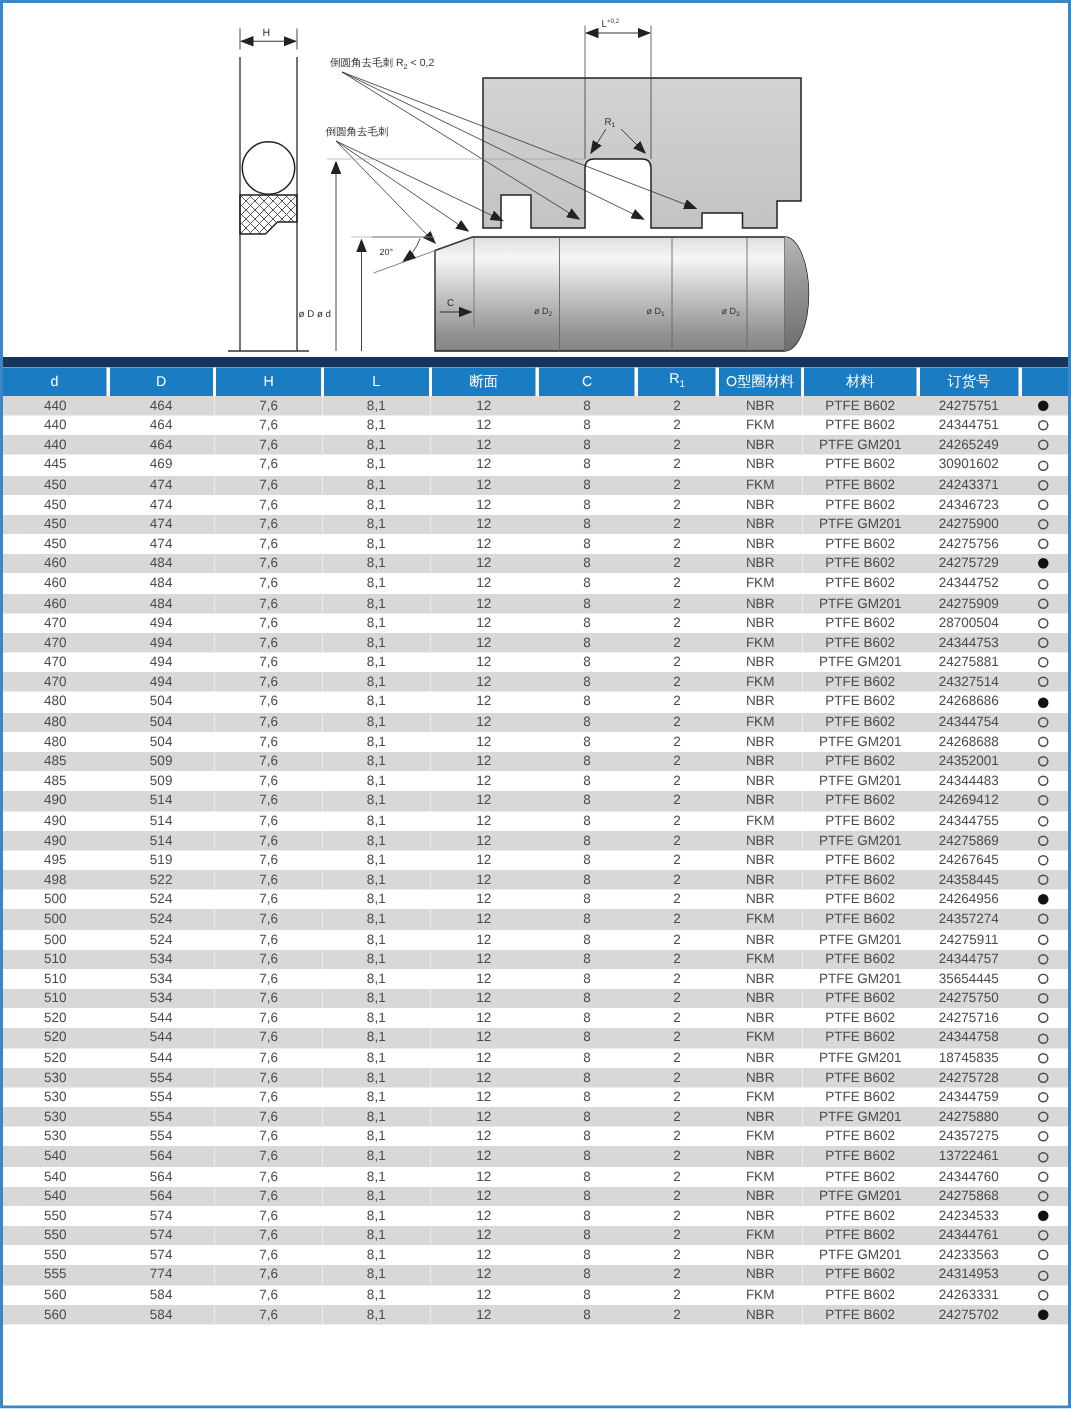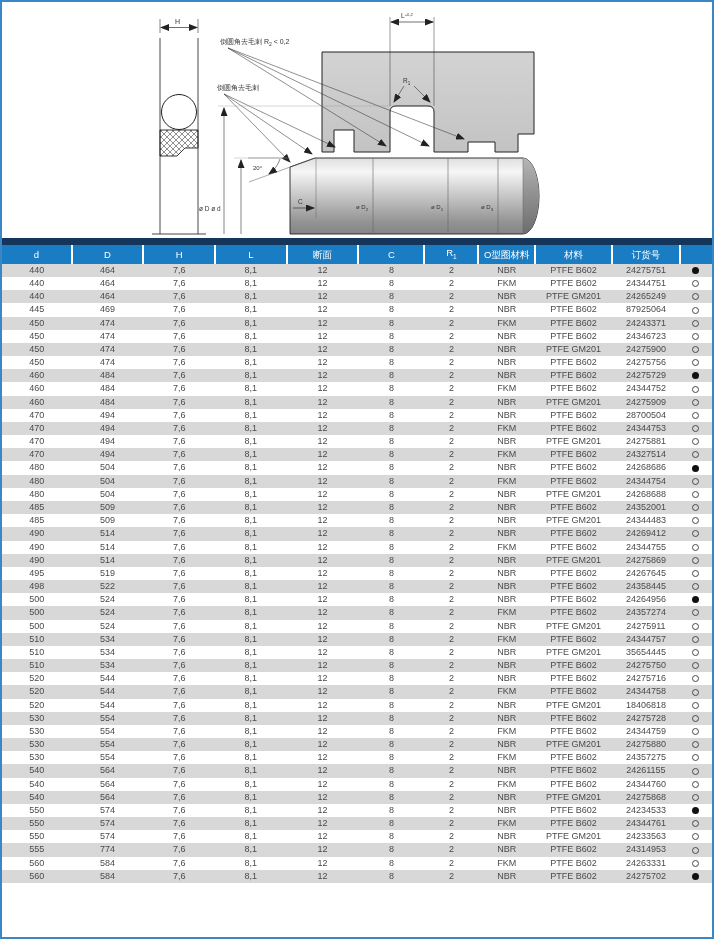--- a/index.html
+++ b/index.html
@@ -234,21 +234,21 @@
         <tr>
           <td>445</td>
           <td>469</td>
           <td>7,6</td>
           <td>8,1</td>
           <td>12</td>
           <td>8</td>
           <td>2</td>
           <td>NBR</td>
           <td>PTFE B602</td>
-          <td>87925064</td>
+          <td>30901602</td>
           <td><span class="dot empty"></span></td>
         </tr>
         <tr>
           <td>450</td>
           <td>474</td>
           <td>7,6</td>
           <td>8,1</td>
           <td>12</td>
           <td>8</td>
           <td>2</td>
@@ -624,21 +624,21 @@
         <tr>
           <td>520</td>
           <td>544</td>
           <td>7,6</td>
           <td>8,1</td>
           <td>12</td>
           <td>8</td>
           <td>2</td>
           <td>NBR</td>
           <td>PTFE GM201</td>
-          <td>18406818</td>
+          <td>18745835</td>
           <td><span class="dot empty"></span></td>
         </tr>
         <tr>
           <td>530</td>
           <td>554</td>
           <td>7,6</td>
           <td>8,1</td>
           <td>12</td>
           <td>8</td>
           <td>2</td>
@@ -689,21 +689,21 @@
         <tr>
           <td>540</td>
           <td>564</td>
           <td>7,6</td>
           <td>8,1</td>
           <td>12</td>
           <td>8</td>
           <td>2</td>
           <td>NBR</td>
           <td>PTFE B602</td>
-          <td>24261155</td>
+          <td>13722461</td>
           <td><span class="dot empty"></span></td>
         </tr>
         <tr>
           <td>540</td>
           <td>564</td>
           <td>7,6</td>
           <td>8,1</td>
           <td>12</td>
           <td>8</td>
           <td>2</td>

